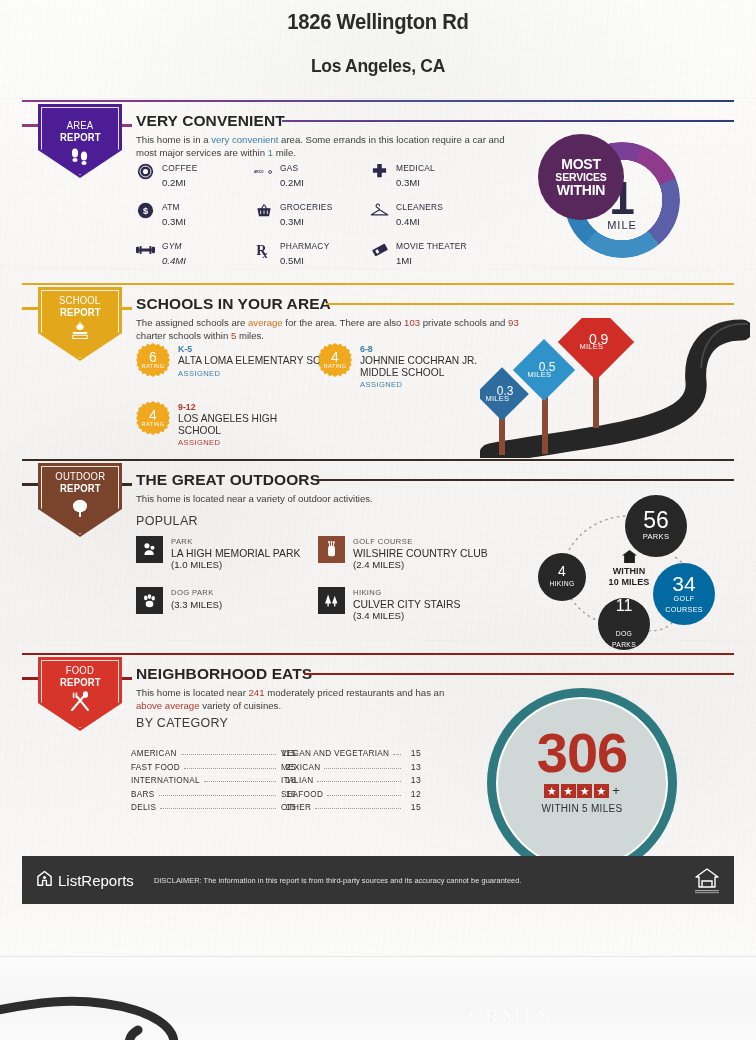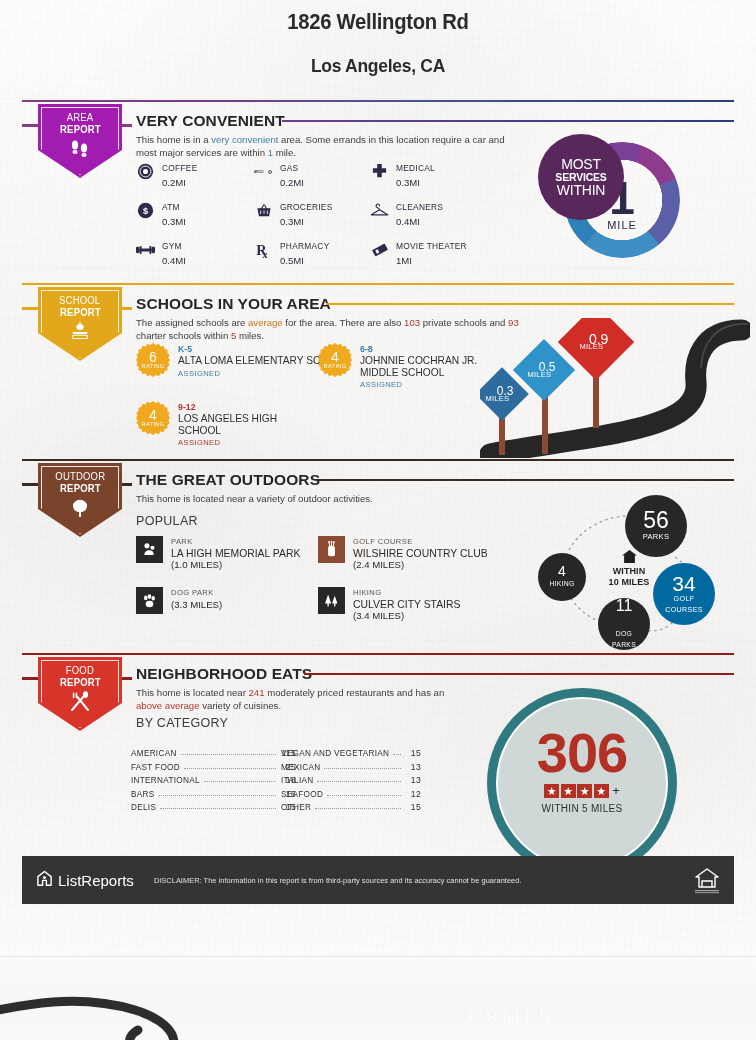--- a/index.html
+++ b/index.html
@@ -143,21 +143,21 @@
     color:#2b2b48;
   }
   .donut-mile .big { font-size:46px; font-weight:700; line-height:38px; margin-top:10px;}
   .donut-mile .sm { font-size:11px; letter-spacing:1px; margin-top:2px; }
   .most-bubble {
     position:absolute; left:0px; top:0px; width:86px; height:86px;
     border-radius:50%; background:#58275c; color:#fff;
     display:flex; flex-direction:column; align-items:center; justify-content:center;
     text-align:center; line-height:13px;
   }
-  .most-bubble .a { font-size:14px; font-weight:400; letter-spacing:-0.2px;}
+  .most-bubble .a { font-size:14px; font-weight:700; letter-spacing:-0.2px;}
   .most-bubble .b { font-size:10.5px; font-weight:700; letter-spacing:-0.2px;}
 
   
   .school { position:absolute; display:flex; align-items:flex-start; gap:8px; }
   .rating {
     width:34px; height:34px; flex:0 0 34px; position:relative;
     display:flex; flex-direction:column; align-items:center; justify-content:center;
     color:#fff; background:#f0a81e;
     clip-path: polygon(50% 0%,58% 6%,67% 2%,72% 10%,82% 9%,84% 18%,93% 20%,92% 29%,99% 35%,95% 43%,100% 50%,95% 57%,99% 65%,92% 71%,93% 80%,84% 82%,82% 91%,72% 90%,67% 98%,58% 94%,50% 100%,42% 94%,33% 98%,28% 90%,18% 91%,16% 82%,7% 80%,8% 71%,1% 65%,5% 57%,0% 50%,5% 43%,1% 35%,8% 29%,7% 20%,16% 18%,18% 9%,28% 10%,33% 2%,42% 6%);
   }
@@ -274,21 +274,21 @@
     <div class="addr1">1826 Wellington Rd</div>
     <div class="addr2">Los Angeles, CA</div>
   </div>
 
   <div class="section" style="top:100px;height:175px;">
     <div class="rule" style="background:linear-gradient(90deg,#8B3A84 0%, #7d3a8e 20%, #4c4f96 55%, #2c3d7a 100%);"></div>
 
     <div class="badge-stub" style="background:#8B3A84;"></div>
     <div class="badge-stub2" style="background:#8B3A84;"></div>
 
-    <div class="badge" style="background:#a21caf;">
+    <div class="badge" style="background:#4c1d95;justify-content:center;">
       <div class="inner-border"></div>
       <div class="l1">AREA</div>
       <div class="l2">REPORT</div>
       <div class="bicon">
         <svg width="22" height="20" viewBox="0 0 22 20" fill="#fff">
           <ellipse cx="6" cy="7" rx="3.1" ry="4.6"></ellipse>
             <ellipse cx="6" cy="14" rx="2.6" ry="2.1"></ellipse>
           <ellipse cx="15" cy="10" rx="3.1" ry="4.6"></ellipse>
             <ellipse cx="15" cy="17" rx="2.6" ry="2.1"></ellipse>
         </svg>
@@ -322,21 +322,21 @@
           <svg width="17" height="17" viewBox="0 0 20 20">
               <circle cx="10" cy="10" r="9" fill="#2e2a4a"></circle>
               <text x="10" y="14.5" font-size="11" font-weight="700" fill="#fff" text-anchor="middle" font-family="Liberation Sans">$</text>
             </svg>
         </span>
         <span class="txt">
           <span class="nm" style="display:block">ATM</span>
           <span class="ds">0.3</span><span class="ds u">MI</span>
         </span>
       </div>
-      <div class="poi" style="left:0;top:78px;">
+      <div class="poi" style="left:0;top:78px;font-style:italic;">
         <span class="ico">
           <svg width="19" height="14" viewBox="0 0 24 14" fill="#2e2a4a">
               <rect x="0" y="3" width="4" height="8" rx="1.4"></rect>
               <rect x="20" y="3" width="4" height="8" rx="1.4"></rect>
               <rect x="4" y="5.2" width="16" height="3.6" rx="1"></rect>
               <rect x="4.5" y="2" width="2.6" height="10" rx="1"></rect>
               <rect x="16.9" y="2" width="2.6" height="10" rx="1"></rect>
             </svg>
         </span>
         <span class="txt">

